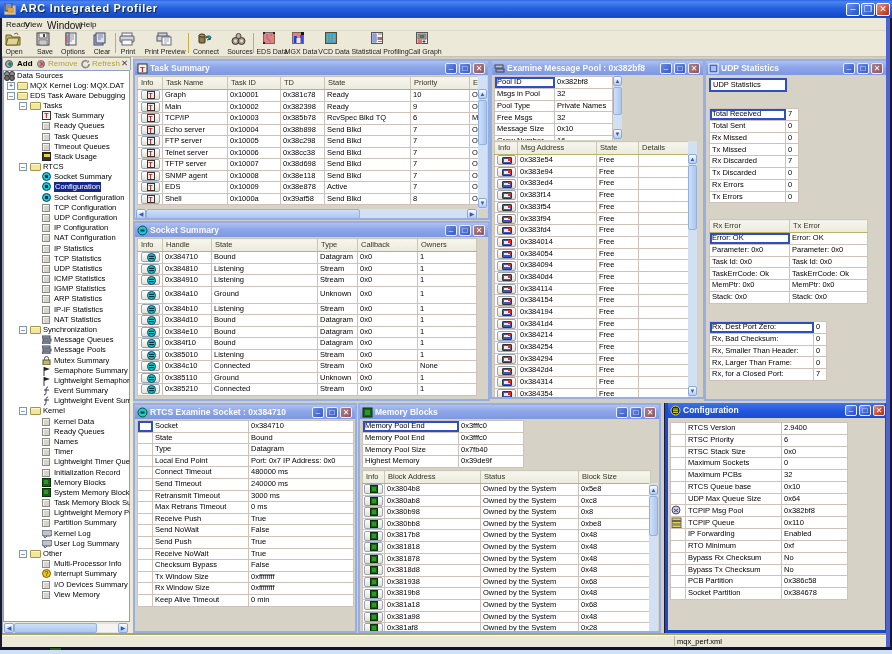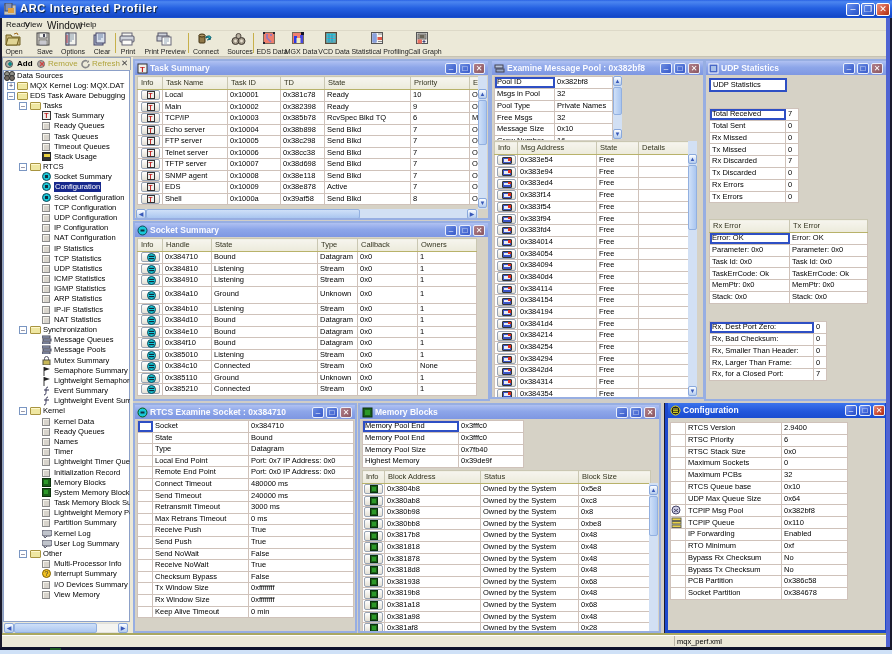--- a/index.html
+++ b/index.html
@@ -413,21 +413,21 @@
             <th>State</th>
             <th>Priority</th>
             <th>E</th>
           </tr>
           <tr>
             <td style="height:11.5px" class="icd">
               <div class="ibtn">
                 <div style="position:absolute;left:5px;top:0px;width:8px;height:8px;background:#f0f0ec;border:1px solid #333;font-size:6.5px;font-weight:bold;color:#c02020;text-align:center;line-height:7px">T</div>
               </div>
             </td>
-            <td style="height:11.5px">Local</td>
+            <td style="height:11.5px">Graph</td>
             <td style="height:11.5px">0x10001</td>
             <td style="height:11.5px">0x381c78</td>
             <td style="height:11.5px">Ready</td>
             <td style="height:11.5px">10</td>
             <td style="height:11.5px">O</td>
           </tr>
           <tr>
             <td style="height:11.5px" class="icd">
               <div class="ibtn">
                 <div style="position:absolute;left:5px;top:0px;width:8px;height:8px;background:#f0f0ec;border:1px solid #333;font-size:6.5px;font-weight:bold;color:#c02020;text-align:center;line-height:7px">T</div>
@@ -1282,25 +1282,20 @@
             <td style="height:11.6px">Type</td>
             <td style="height:11.6px">Datagram</td>
           </tr>
           <tr>
             <td style="height:11.6px" class=""></td>
             <td style="height:11.6px">Local End Point</td>
             <td style="height:11.6px">Port: 0x7 IP Address: 0x0</td>
           </tr>
           <tr>
             <td style="height:11.6px" class=""></td>
-            <td style="height:11.6px">Remote End Point</td>
-            <td style="height:11.6px">Port: 0x0 IP Address: 0x0</td>
-          </tr>
-          <tr>
-            <td style="height:11.6px" class=""></td>
             <td style="height:11.6px">Connect Timeout</td>
             <td style="height:11.6px">480000 ms</td>
           </tr>
           <tr>
             <td style="height:11.6px" class=""></td>
             <td style="height:11.6px">Send Timeout</td>
             <td style="height:11.6px">240000 ms</td>
           </tr>
           <tr>
             <td style="height:11.6px" class=""></td>
@@ -1312,27 +1307,27 @@
             <td style="height:11.6px">Max Retrans Timeout</td>
             <td style="height:11.6px">0 ms</td>
           </tr>
           <tr>
             <td style="height:11.6px" class=""></td>
             <td style="height:11.6px">Receive Push</td>
             <td style="height:11.6px">True</td>
           </tr>
           <tr>
             <td style="height:11.6px" class=""></td>
+            <td style="height:11.6px">Send NoWait</td>
+            <td style="height:11.6px">False</td>
+          </tr>
+          <tr>
+            <td style="height:11.6px" class=""></td>
             <td style="height:11.6px">Send Push</td>
             <td style="height:11.6px">True</td>
-          </tr>
-          <tr>
-            <td style="height:11.6px" class=""></td>
-            <td style="height:11.6px">Send NoWait</td>
-            <td style="height:11.6px">False</td>
           </tr>
           <tr>
             <td style="height:11.6px" class=""></td>
             <td style="height:11.6px">Receive NoWait</td>
             <td style="height:11.6px">True</td>
           </tr>
           <tr>
             <td style="height:11.6px" class=""></td>
             <td style="height:11.6px">Checksum Bypass</td>
             <td style="height:11.6px">False</td>

